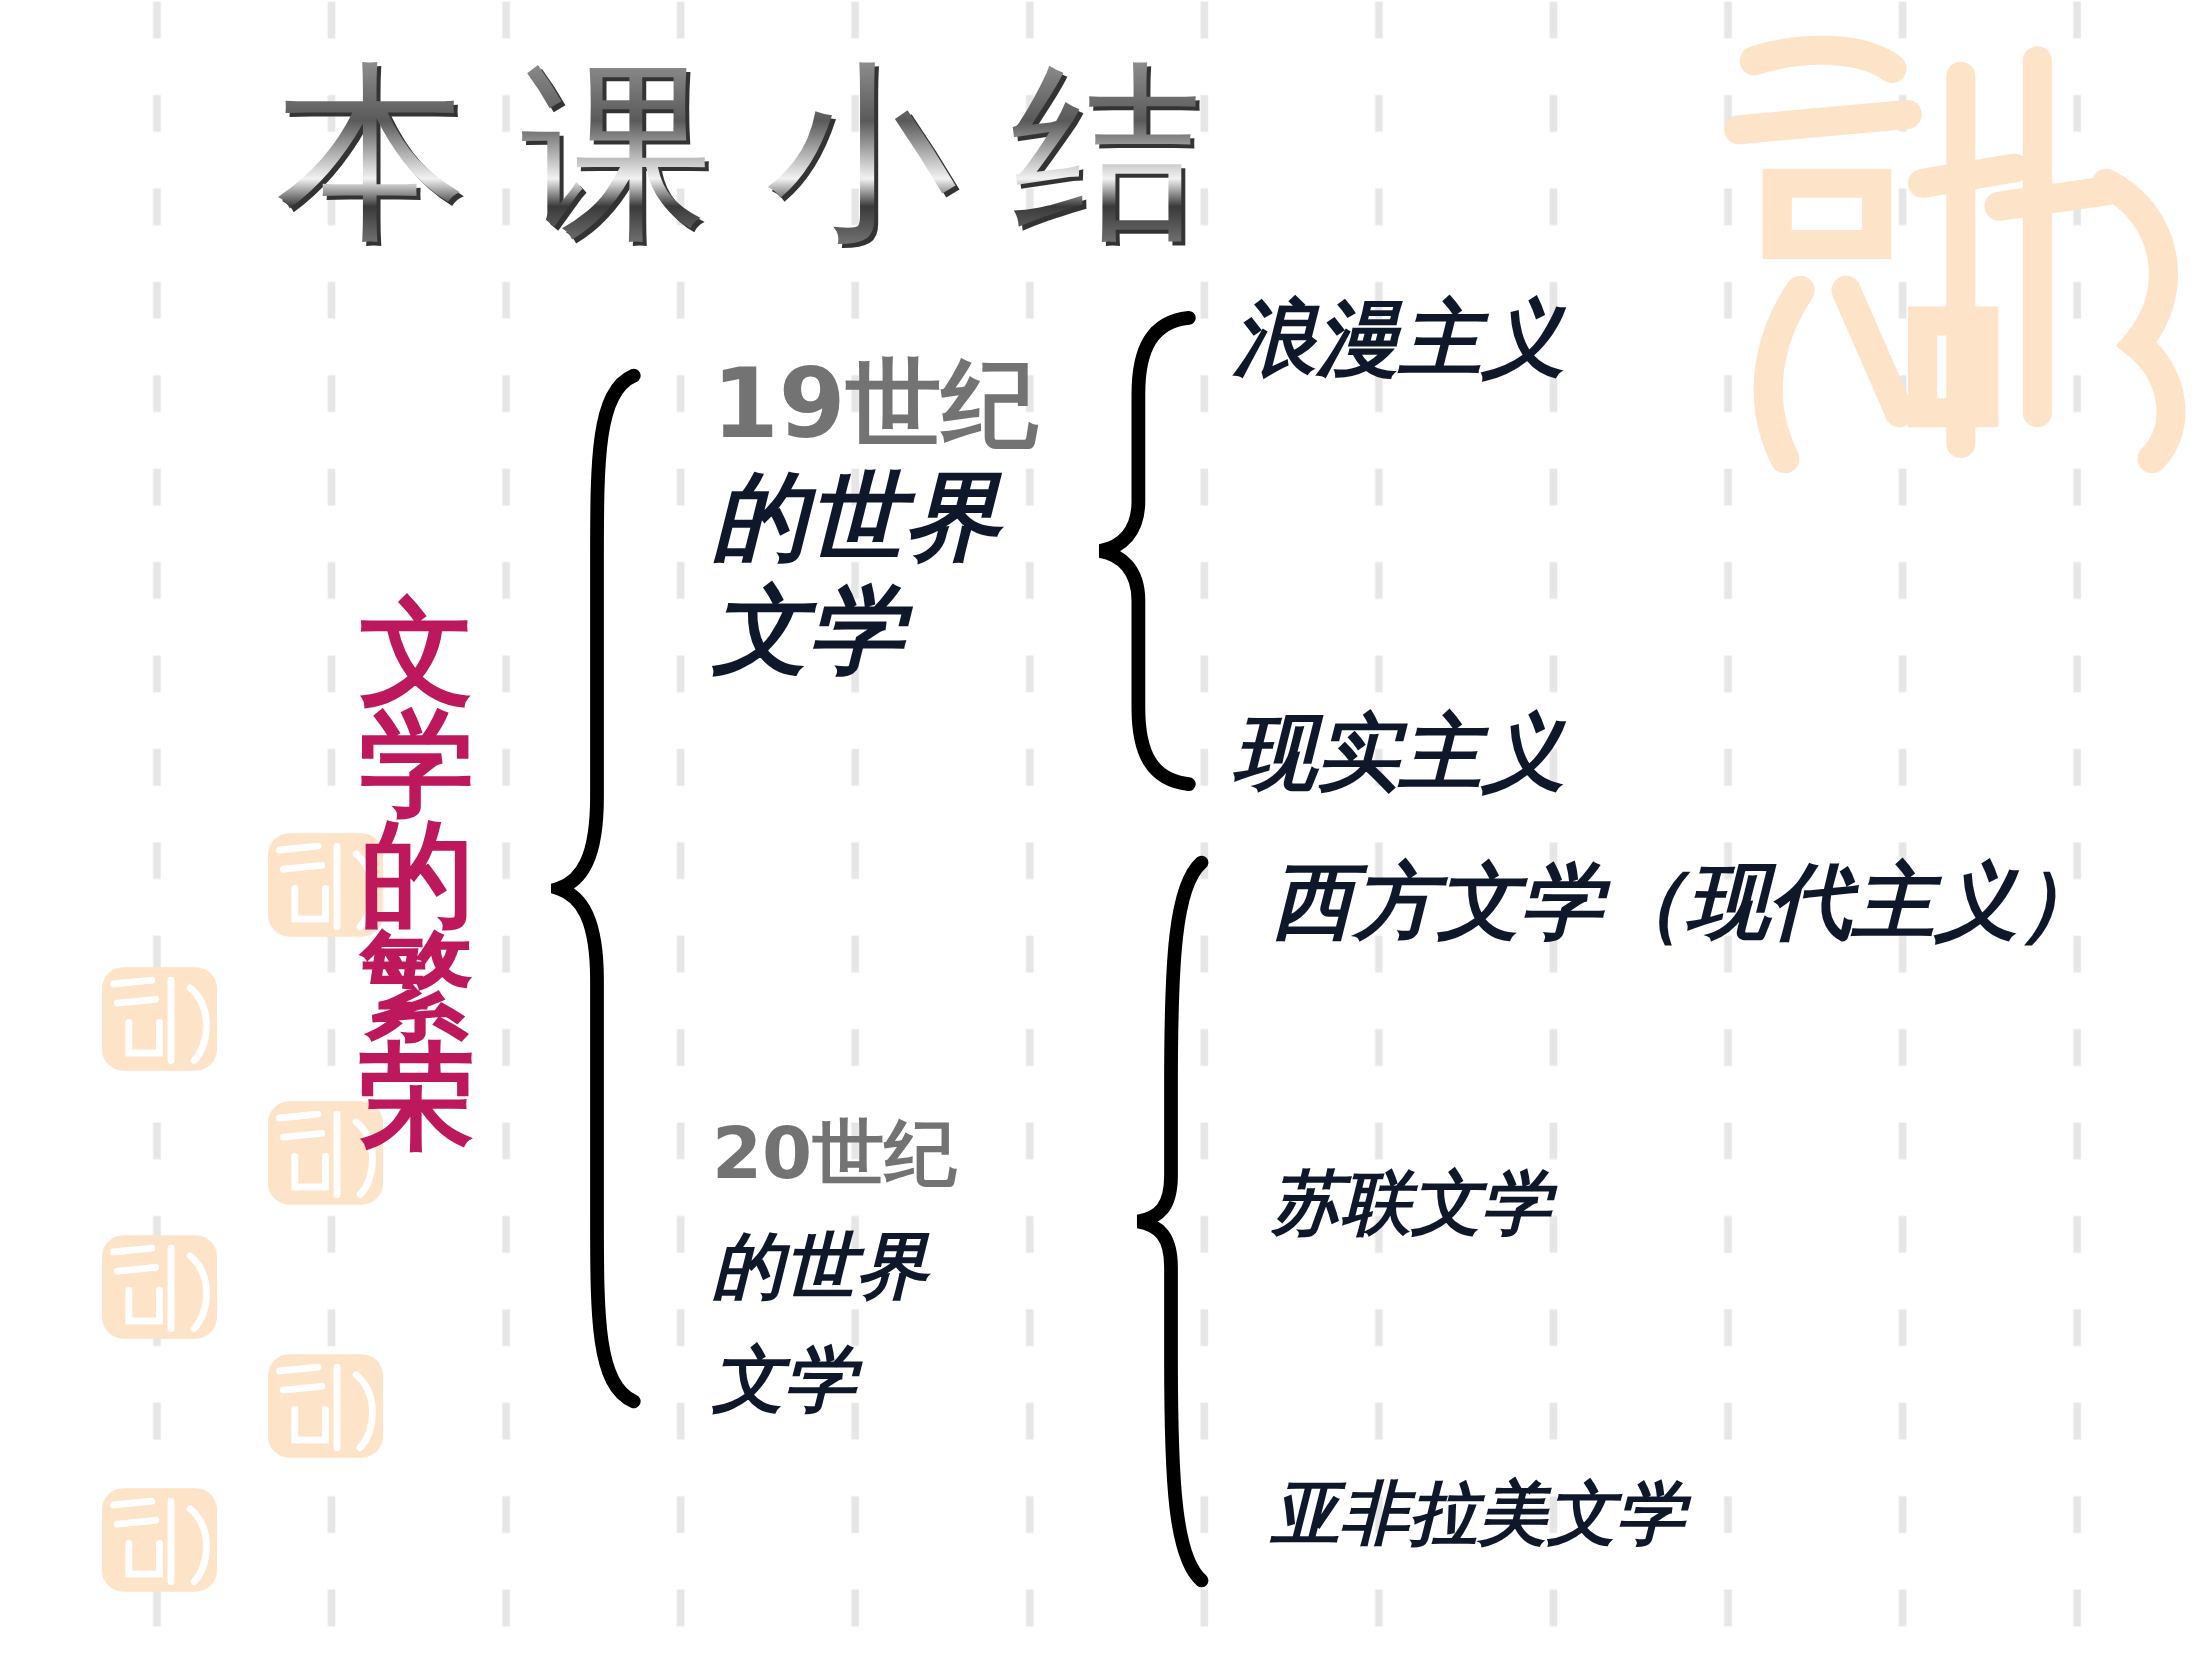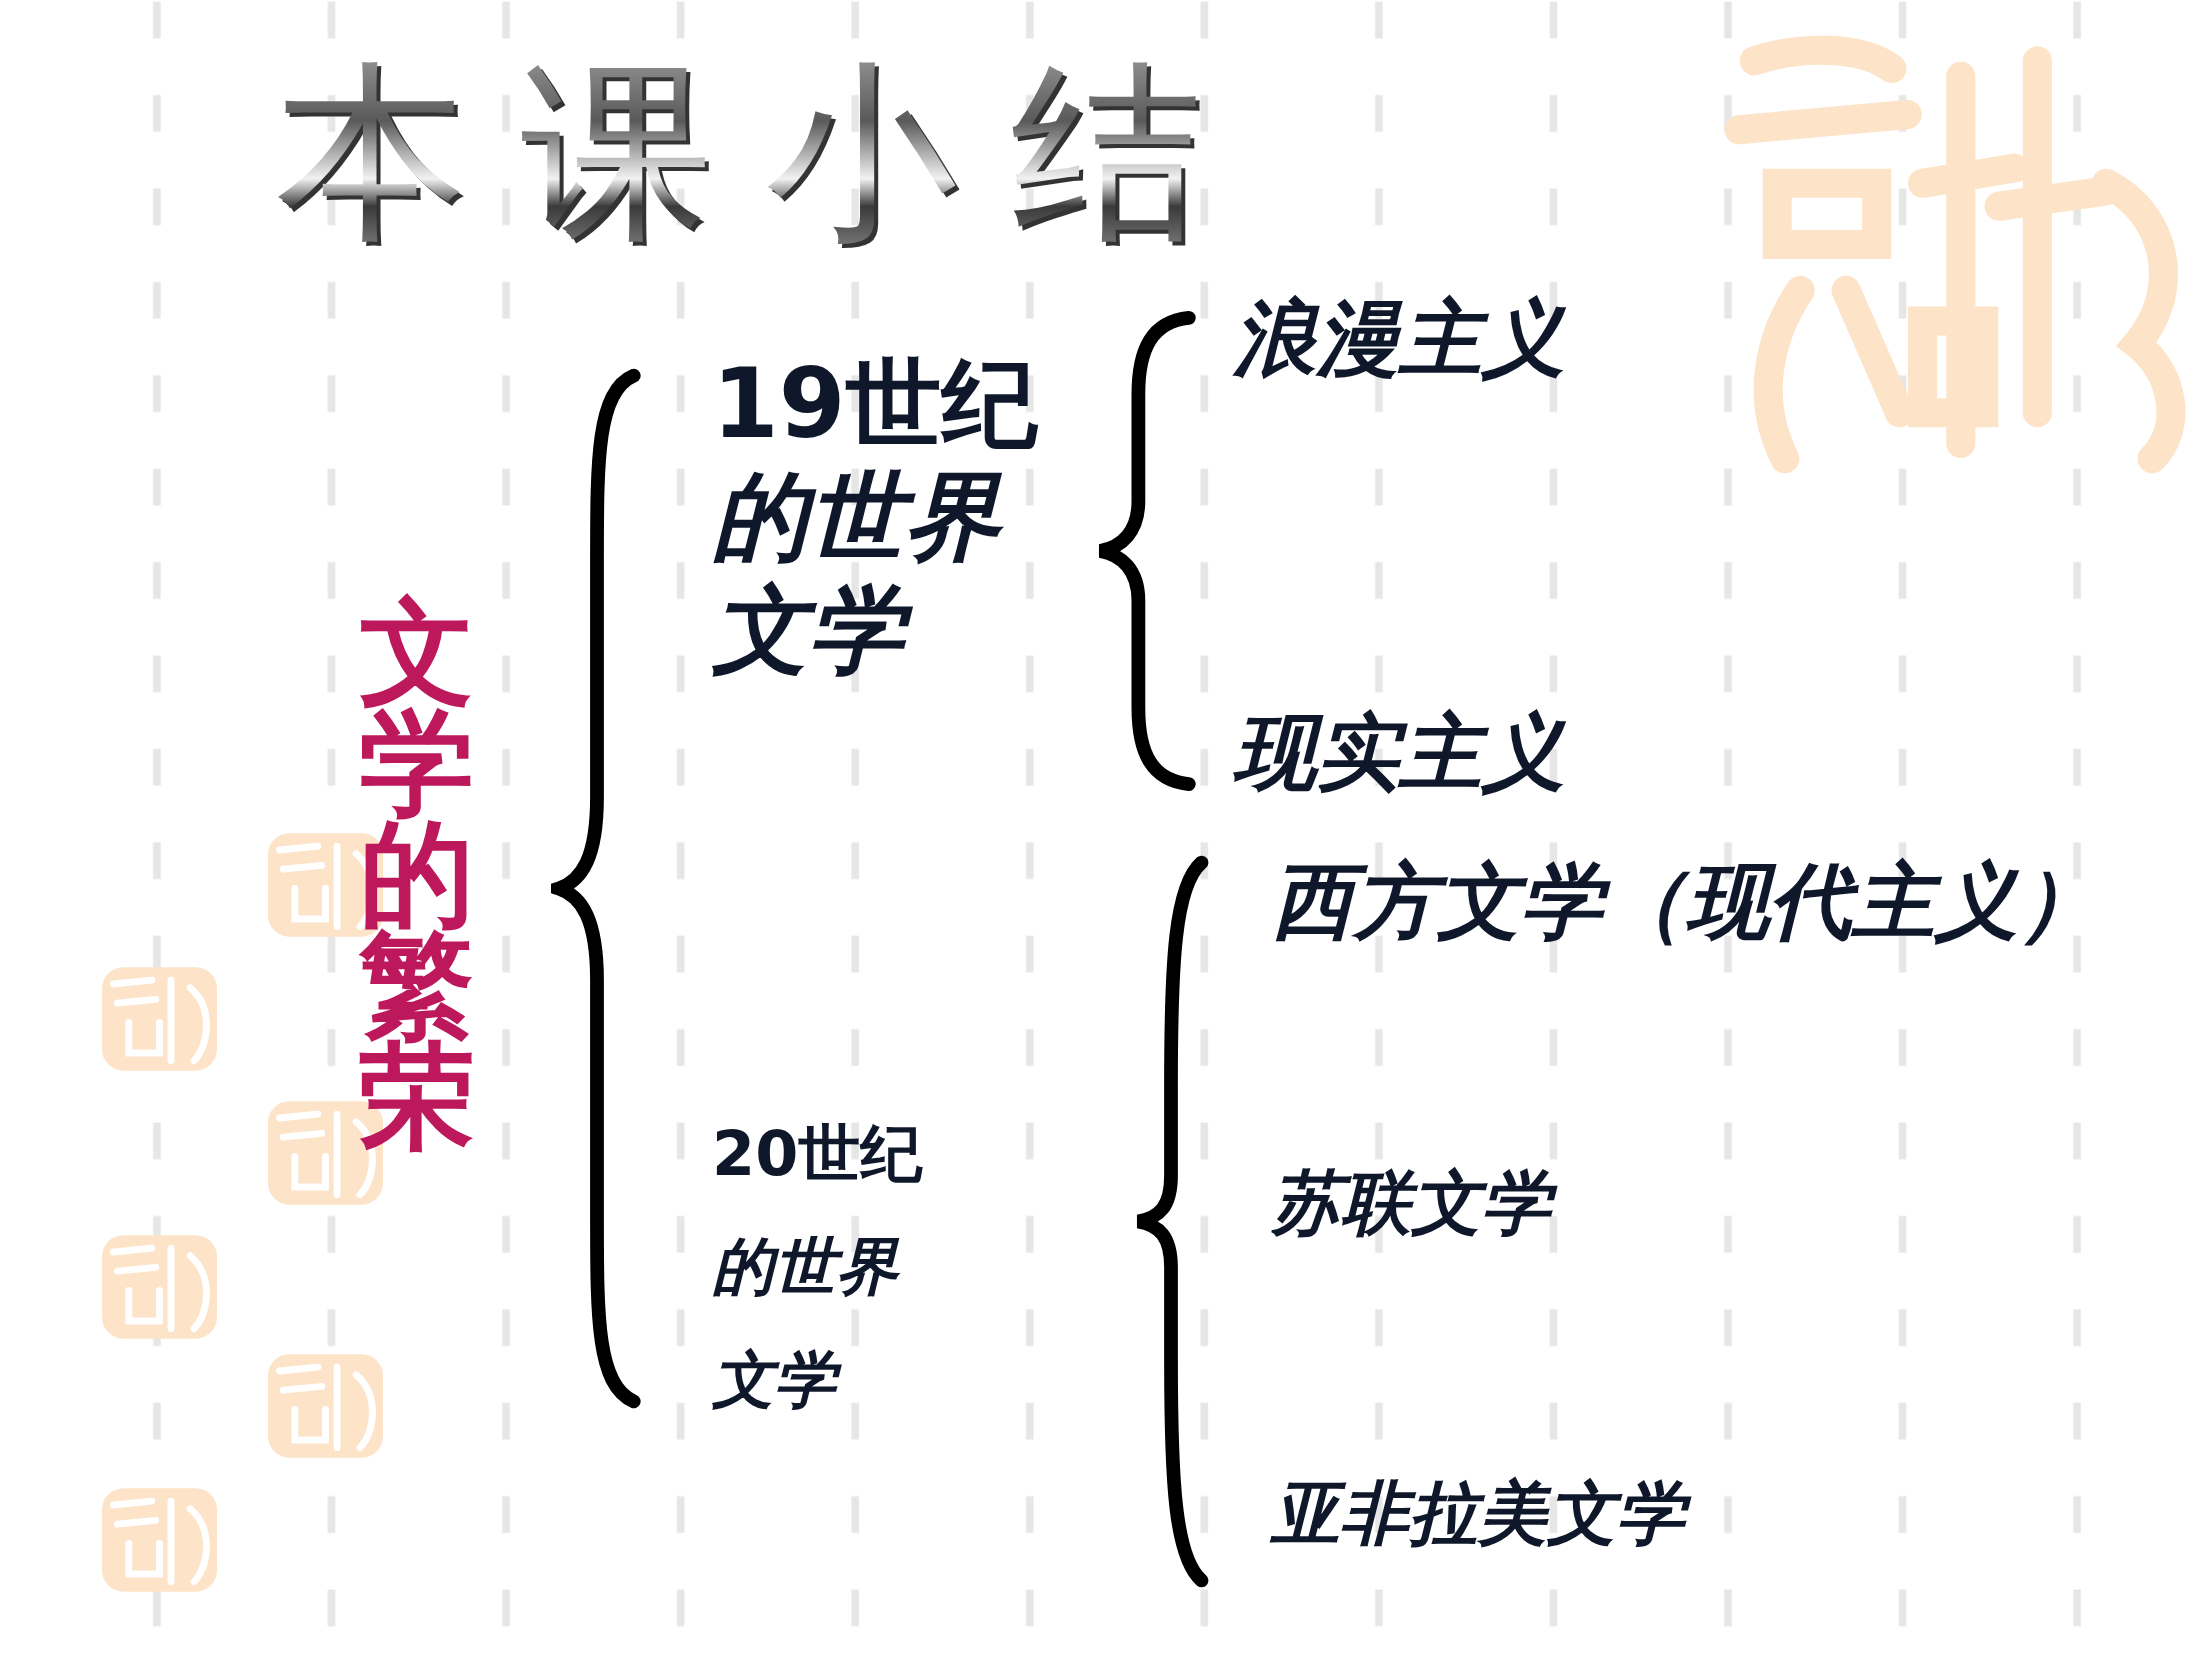--- a/index.html
+++ b/index.html
@@ -9,21 +9,21 @@
   .title { position:absolute; left:276px; top:46px; width:1455px; height:214px;
            font-size:191px; font-weight:normal; letter-spacing:54px; line-height:214px;
            color:#7a7a7a;
            background:linear-gradient(180deg,#9a9a9a 0%,#5a5a5a 35%,#f2f2f2 62%,#3a3a3a 75%,#8a8a8a 100%);
            -webkit-background-clip:text; background-clip:text; -webkit-text-fill-color:transparent;
            filter:drop-shadow(4.6px 4.6px 0 #333); }
   .seal-big { position:absolute; left:1708px; top:15.3px; width:498px; height:459px; }
   .seal-small { position:absolute; width:123px; height:115px; }
   .txt { position:absolute; font-weight:bold; line-height:1.25; }
   .blue { color:#0f172a;font-style:italic; }
-  .red { color:#0f172a; }
+  .red { color:#737373; }
   .vert { position:absolute; left:352px; top:597px; width:130px; font-size:115px; line-height:111px;
           font-weight:bold; color:#be185d; text-align:center; }
   .brace { position:absolute; }
 </style>
 </head>
 <body>
 
 <svg class="grid" width="2205" height="1654" viewBox="0 0 2880 2160">
   <defs>
     <pattern id="dash" x="0" y="0" width="228" height="122" patternUnits="userSpaceOnUse">
@@ -117,21 +117,21 @@
 <svg class="brace" style="left:551px;top:368px" width="92" height="1041" viewBox="0 0 120 1360">
   <path d="M108 10 C 60 30, 60 120, 60 250 L 60 560 C 60 640, 40 670, 10 680 C 40 690, 60 720, 60 800 L 60 1110 C 60 1240, 60 1330, 108 1350" fill="none" stroke="#000" stroke-width="18" stroke-linecap="round"></path>
 </svg>
 
 <div class="txt" style="left:712px;top:348px;font-size:96px;line-height:113px;">
   <div class="red">19世纪</div>
   <div class="blue">的世界</div>
   <div class="blue">文学</div>
 </div>
 
-<div class="txt" style="left:712px;top:1097px;font-size:62px;line-height:113px;">
+<div class="txt" style="left:712px;top:1097px;font-size:72px;line-height:113px;">
   <div class="red">20世纪</div>
   <div class="blue">的世界</div>
   <div class="blue">文学</div>
 </div>
 
 <svg class="brace" style="left:1091px;top:310px" width="107" height="482" viewBox="0 0 140 630">
   <path d="M128 10 C 80 15, 62 50, 62 110 L 62 250 C 62 290, 40 310, 12 315 C 40 320, 62 340, 62 380 L 62 520 C 62 580, 80 615, 128 620" fill="none" stroke="#000" stroke-width="18" stroke-linecap="round"></path>
 </svg>
 
 <svg class="brace" style="left:1129px;top:854px" width="84" height="735" viewBox="0 0 110 960">

